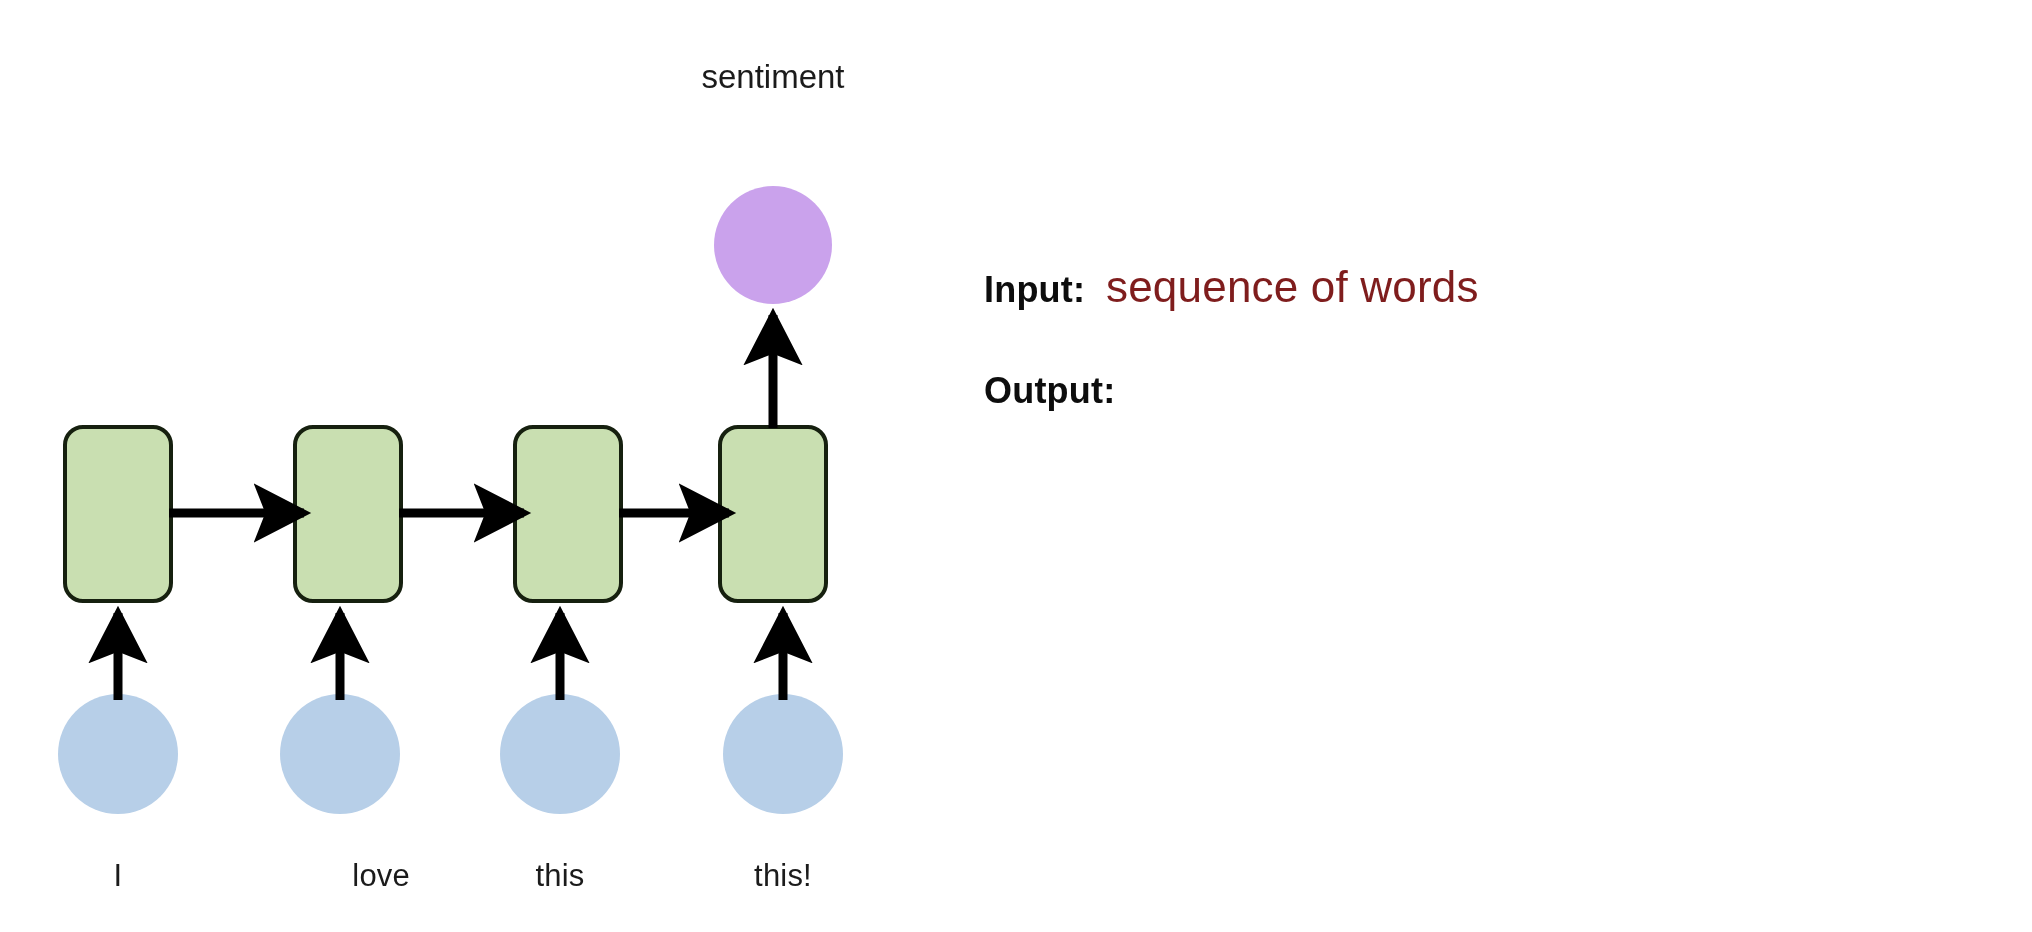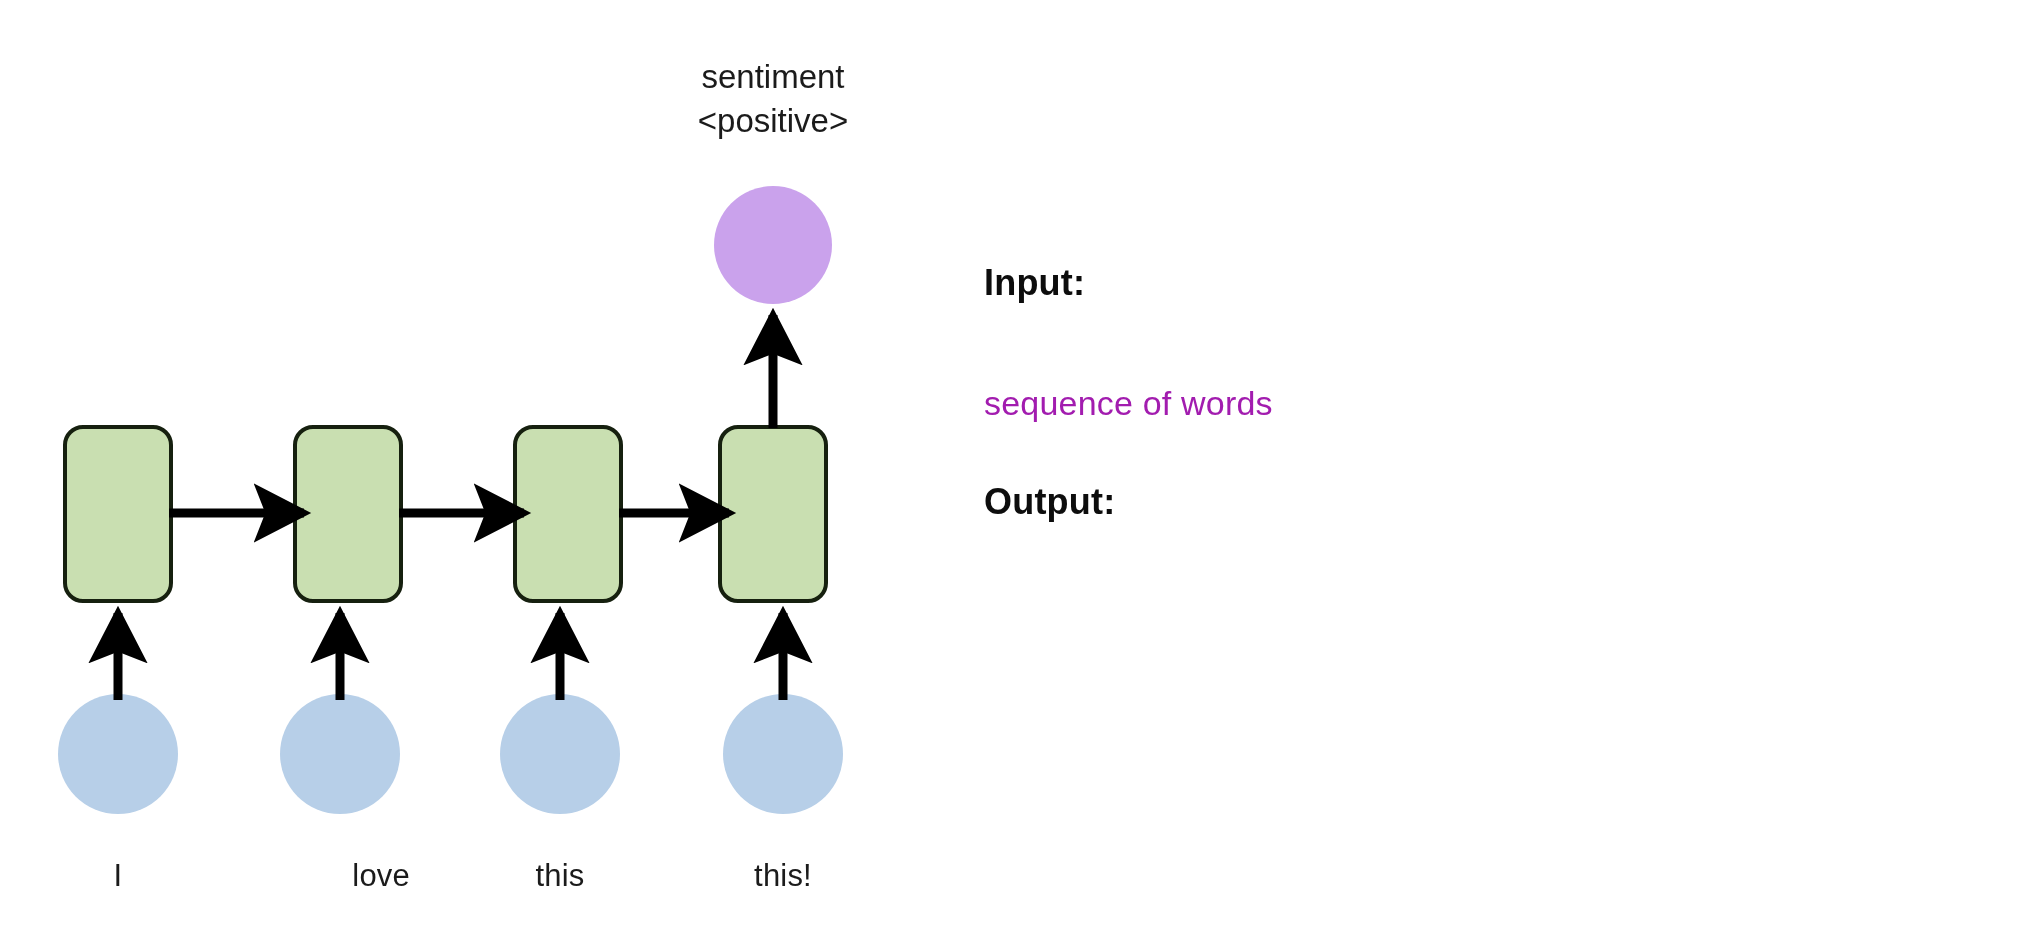--- a/index.html
+++ b/index.html
@@ -83,46 +83,44 @@
   .spec-block {
     position: absolute;
     left: 976px;
     top: 262px;
     width: 1040px;
   }
   .spec-row {
     display: flex;
     align-items: baseline;
     margin-bottom: 58px;
-    flex-direction: column;
   }
   .spec-key {
     width: 122px;
     flex: 0 0 122px;
     font-size: 36px;
     font-weight: 700;
     color: #0d0d0d;
     letter-spacing: 0.2px;
   }
   .spec-val {
-    font-size: 34px;
+    font-size: 44px;
     font-weight: 400;
-    color: #a21caf;
+    color: #7f1d1d;
     letter-spacing: 0.2px;
     white-space: nowrap;
   }
 </style>
 </head>
 <body>
 
 <div id="canvas">
 
   <div class="output-label" style="left:615px; top:55px; width:300px;">
     <div>sentiment</div>
-    <div>&lt;positive&gt;</div>
   </div>
 
   <div class="output-node" style="left:706px; top:186px;"></div>
 
   <div class="rnn-cell" style="left:55px;  top:425px;"></div>
   <div class="rnn-cell" style="left:285px; top:425px;"></div>
   <div class="rnn-cell" style="left:505px; top:425px;"></div>
   <div class="rnn-cell" style="left:710px; top:425px;"></div>
 
   <div class="word-node" style="left:50px;  top:694px;"></div>

